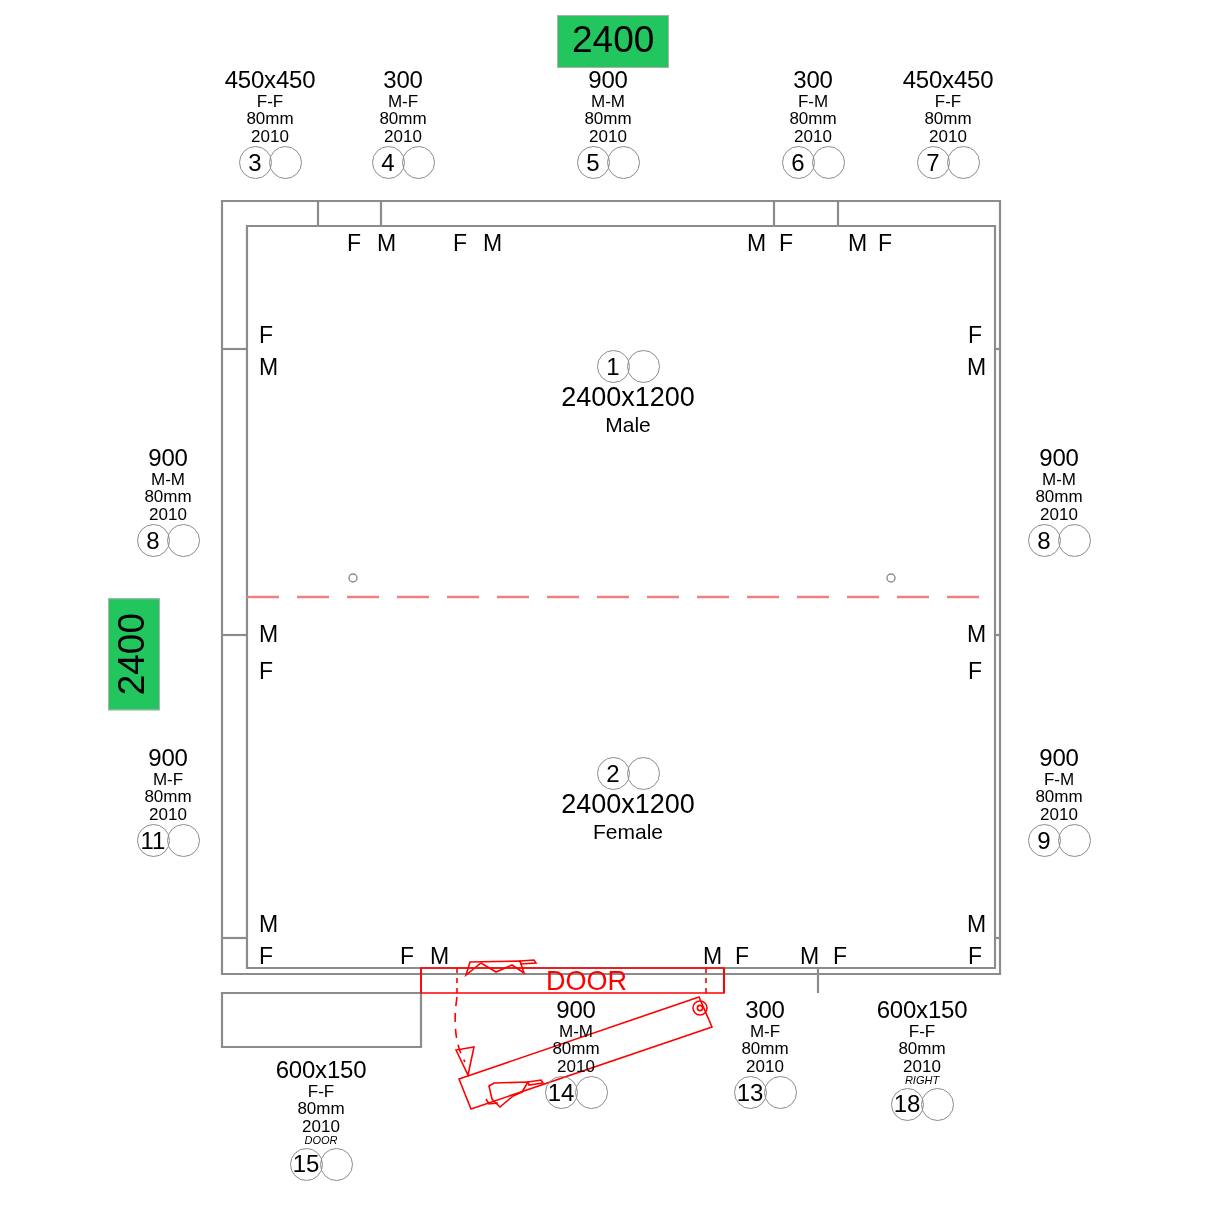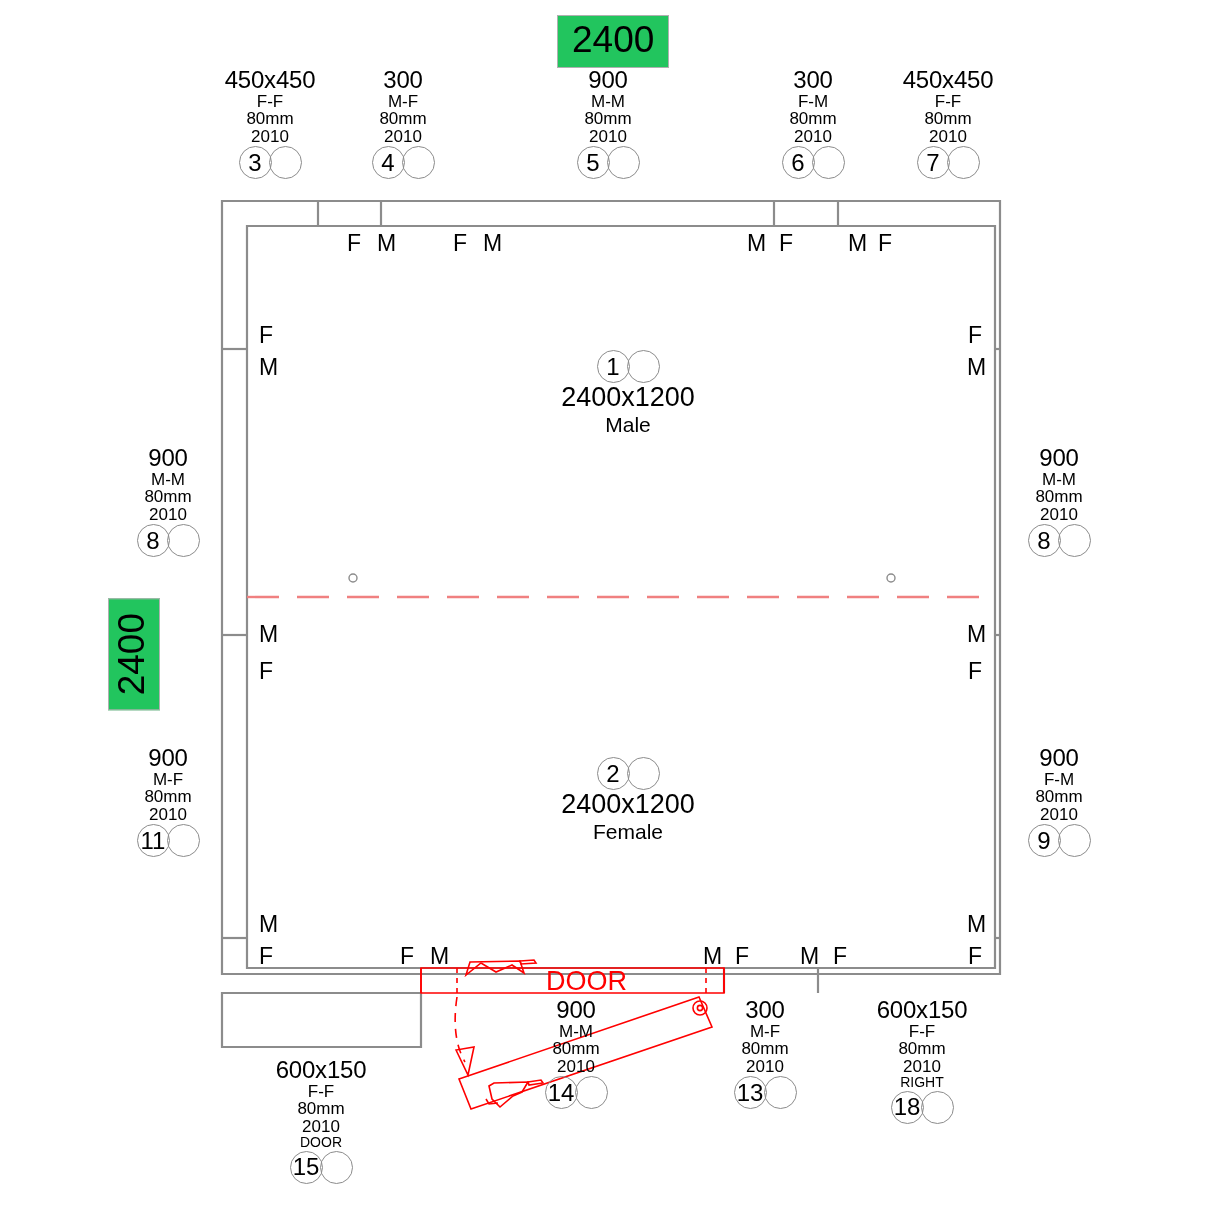--- a/index.html
+++ b/index.html
@@ -50,21 +50,22 @@
     line-height: 1.03;
   }
   .tag .t-size {
     font-size: 24px;
     letter-spacing: -0.2px;
   }
   .tag .t-sub {
     font-size: 17px;
   }
   .tag .t-side {
-    font-size: 14px;
+    font-size: 11px;
+    font-style: italic;
   }
   .bubbles {
     display: flex;
     justify-content: center;
     align-items: center;
     margin-top: 1px;
   }
   .bub {
     width: 33px; height: 33px;
     border: 1.3px solid #8c8c8c;

